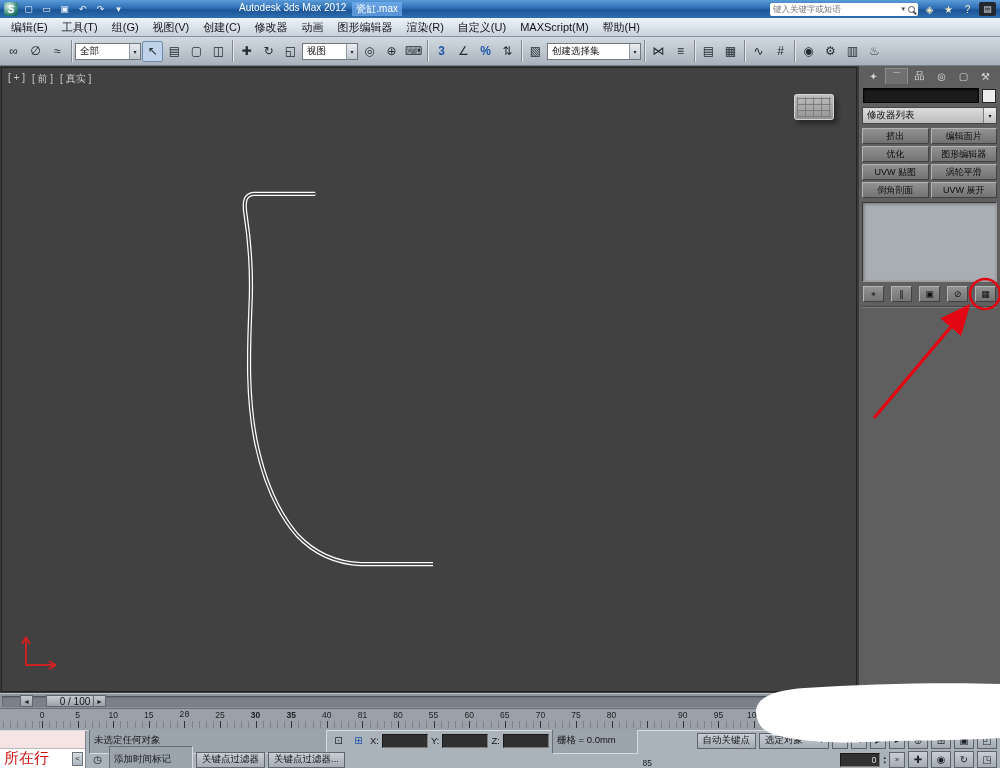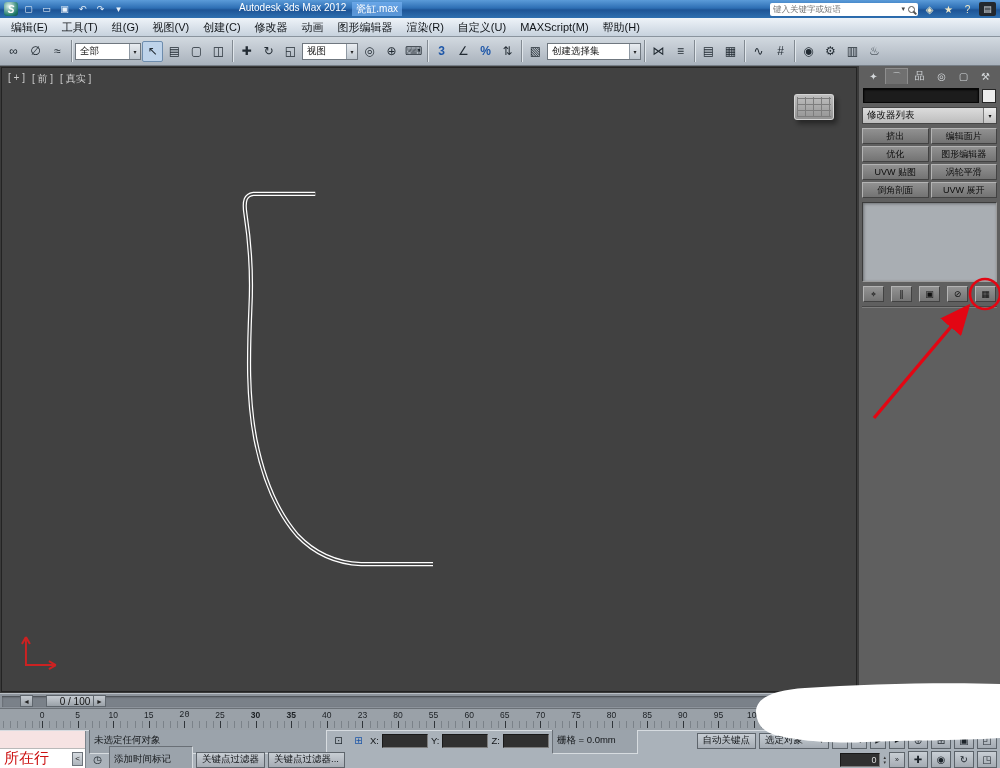--- a/index.html
+++ b/index.html
@@ -319,37 +319,37 @@
       <div class="rtick" style="left: 184.4px; font-family: Liberation Mono, monospace;">20</div>
       <div class="rtickmark" style="left: 184.4px;"></div>
       <div class="rtick" style="left: 220px;">25</div>
       <div class="rtickmark" style="left: 220px;"></div>
       <div class="rtick" style="left: 255.6px; font-weight: bold;">30</div>
       <div class="rtickmark" style="left: 255.6px;"></div>
       <div class="rtick" style="left: 291.2px; font-weight: bold;">35</div>
       <div class="rtickmark" style="left: 291.2px;"></div>
       <div class="rtick" style="left: 326.8px;">40</div>
       <div class="rtickmark" style="left: 326.8px;"></div>
-      <div class="rtick" style="left: 362.4px;">23</div>
+      <div class="rtick" style="left: 362.4px;">81</div>
       <div class="rtickmark" style="left: 362.4px;"></div>
       <div class="rtick" style="left: 398px;">80</div>
       <div class="rtickmark" style="left: 398px;"></div>
       <div class="rtick" style="left: 433.6px;">55</div>
       <div class="rtickmark" style="left: 433.6px;"></div>
       <div class="rtick" style="left: 469.2px;">60</div>
       <div class="rtickmark" style="left: 469.2px;"></div>
       <div class="rtick" style="left: 504.8px;">65</div>
       <div class="rtickmark" style="left: 504.8px;"></div>
       <div class="rtick" style="left: 540.4px;">70</div>
       <div class="rtickmark" style="left: 540.4px;"></div>
       <div class="rtick" style="left: 576px;">75</div>
       <div class="rtickmark" style="left: 576px;"></div>
       <div class="rtick" style="left: 611.6px;">80</div>
       <div class="rtickmark" style="left: 611.6px;"></div>
-      <div class="rtick" style="left: 647.2px;">85</div>
+      <div class="rtick" style="left: 647.2px; margin-top: 48px;">85</div>
       <div class="rtickmark" style="left: 647.2px;"></div>
       <div class="rtick" style="left: 682.8px;">90</div>
       <div class="rtickmark" style="left: 682.8px;"></div>
       <div class="rtick" style="left: 718.4px;">95</div>
       <div class="rtickmark" style="left: 718.4px;"></div>
       <div class="rtick" style="left: 754px;">100</div>
       <div class="rtickmark" style="left: 754px;"></div>
     </div>
 </div>
 

